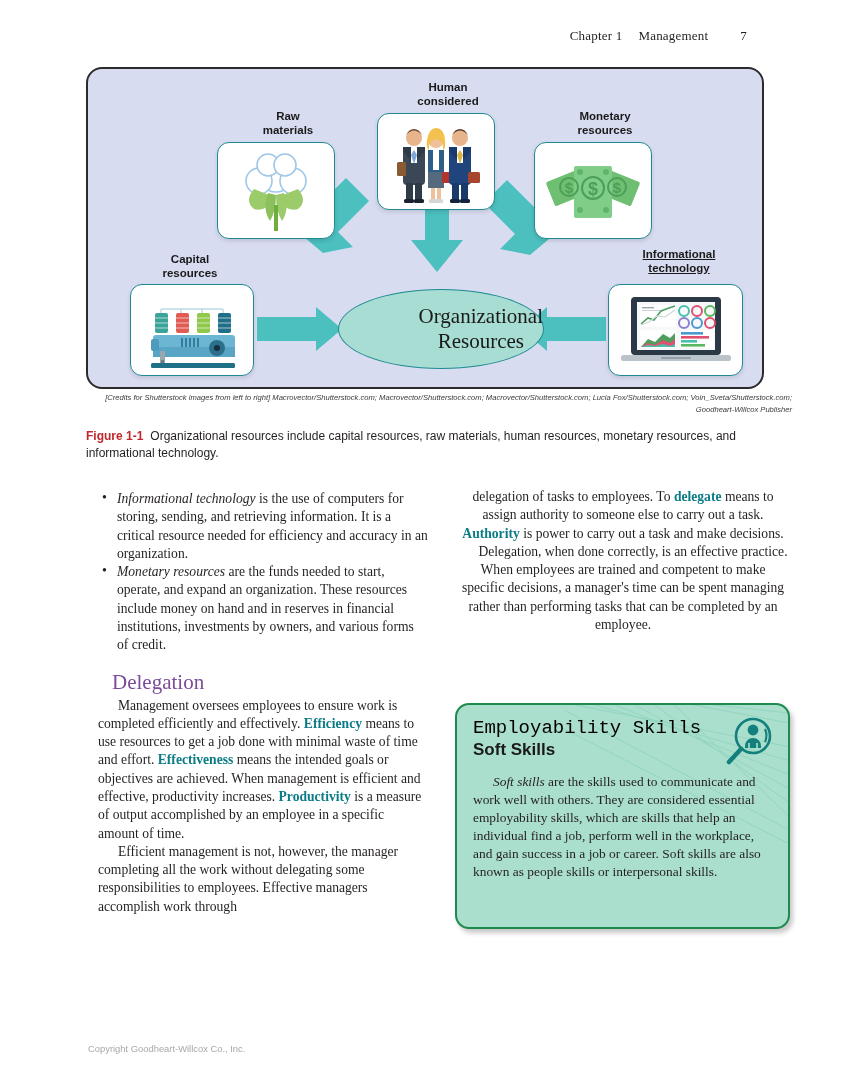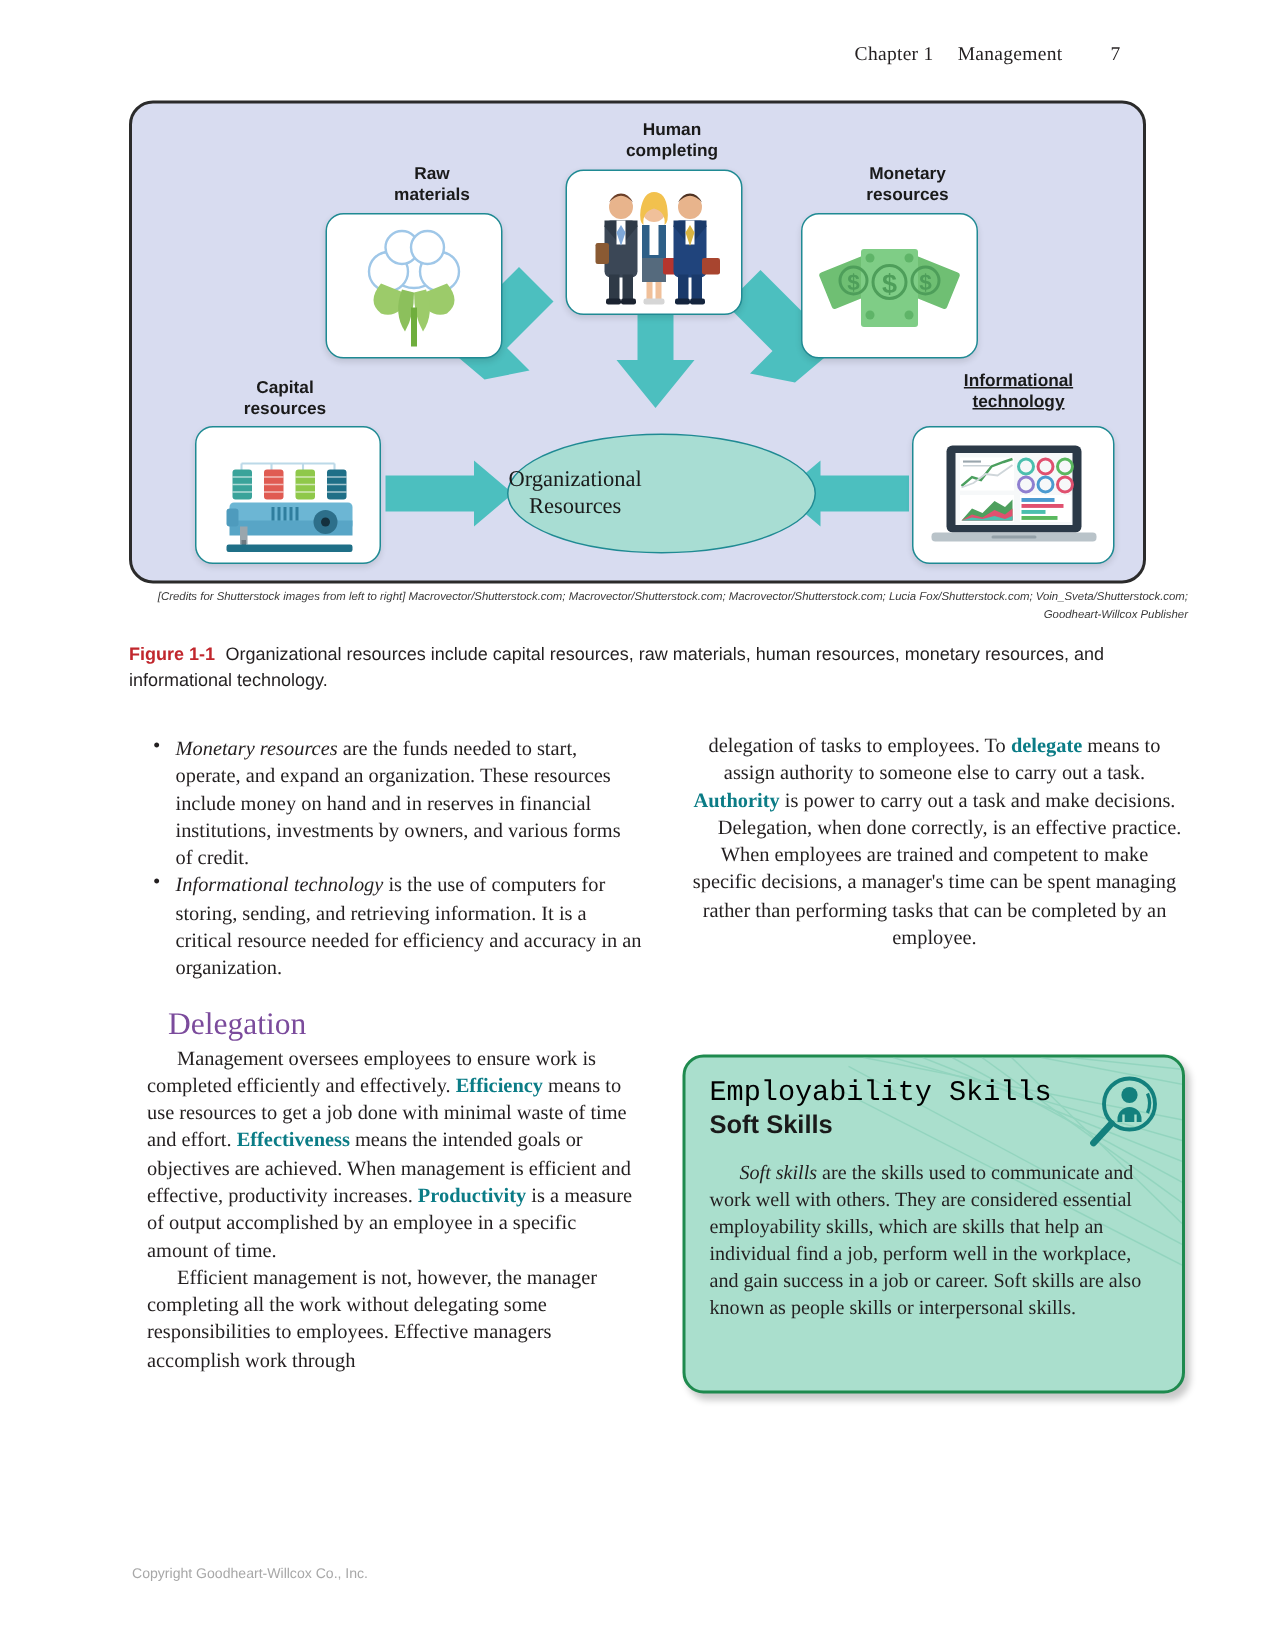--- a/index.html
+++ b/index.html
@@ -46,24 +46,24 @@
     font-family:"Liberation Sans", sans-serif;
     font-weight:bold; font-size:11.5px; color:#1a1a1a;
     text-align:center; line-height:1.22; width:150px;
   }
   .arrow { position:absolute; }
   .ellipse {
     position:absolute;
     background:#a8ddd3;
     border:1.6px solid #1f8a93;
     border-radius:50%;
-    display:flex; align-items:center; justify-content:flex-start;
+    display:flex; align-items:center; justify-content:flex-end;
     text-align:center;
     font-family:"Liberation Serif", serif;
-    font-size:15px; line-height:1.2; color:#1a1a1a;
+    font-size:21px; line-height:1.2; color:#1a1a1a;
   }
 
   
   .credits {
     position:absolute; left:86px; top:392px; width:706px;
     text-align:right;
     font-family:"Liberation Sans", sans-serif;
     font-style:italic; font-size:7.6px; line-height:1.55; color:#3a3a3a;
   }
 
@@ -176,21 +176,21 @@
           <path d="M70 40 Q80 52 70 60 Q58 64 50 48 Z" fill="#9ccb6a"></path>
           <path d="M40 44 Q34 60 42 72 Q48 62 48 46 Z" fill="#8cc05c"></path>
           <path d="M56 44 Q62 60 54 72 Q48 62 48 46 Z" fill="#9ccb6a"></path>
           <rect x="46" y="56" width="4" height="26" fill="#6fae3d"></rect>
         </g>
       </svg>
     </div>
 
     <div class="cap" style="left:287px; top:13px;">
       <span style="white-space:pre-line;">Human
-completing</span>
+considered</span>
     </div>
     <div class="card" style="left:291px; top:46px; width:118px; height:97px;">
       <svg width="100" height="84" viewBox="0 0 100 84">
 
         <g>
           <rect x="17" y="27" width="22" height="38" rx="4" fill="#3b4756"></rect>
           <path d="M17 31 L28 44 L39 31 L39 27 L17 27 Z" fill="#2f3a47"></path>
           <rect x="25" y="27" width="6" height="16" fill="#ffffff"></rect>
           <path d="M28 30 l3 5 -3 9 -3 -9 z" fill="#7fa8d8"></path>
           <circle cx="28" cy="18" r="8" fill="#e8b48c"></circle>
@@ -334,24 +334,24 @@
 
   <div class="credits">[Credits for Shutterstock images from left to right] Macrovector/Shutterstock.com; Macrovector/Shutterstock.com; Macrovector/Shutterstock.com; Lucia Fox/Shutterstock.com; Voin_Sveta/Shutterstock.com; Goodheart-Willcox Publisher</div>
 
   <div class="figcap">
     <span class="num">Figure 1-1</span><span>Organizational resources include capital resources, raw materials, human resources, monetary resources, and informational technology.</span>
   </div>
 
   <div class="col col-l">
     <ul class="bul">
       <li>
-        <span class="it">Monetary resources</span><span> are the funds needed to start, operate, and expand an organization. These resources include money on hand and in reserves in financial institutions, investments by owners, and various forms of credit.</span>
+        <span class="it">Informational technology</span><span> is the use of computers for storing, sending, and retrieving information. It is a critical resource needed for efficiency and accuracy in an organization.</span>
       </li>
       <li>
-        <span class="it">Informational technology</span><span> is the use of computers for storing, sending, and retrieving information. It is a critical resource needed for efficiency and accuracy in an organization.</span>
+        <span class="it">Monetary resources</span><span> are the funds needed to start, operate, and expand an organization. These resources include money on hand and in reserves in financial institutions, investments by owners, and various forms of credit.</span>
       </li>
     </ul>
 
     <h2 class="sect">Delegation</h2>
 
     <p class="indent"><span>Management oversees employees to ensure work is completed efficiently and effectively. </span><span class="term">Efficiency</span><span> means to use resources to get a job done with minimal waste of time and effort. </span><span class="term">Effectiveness</span><span> means the intended goals or objectives are achieved. When management is efficient and effective, productivity increases. </span><span class="term">Productivity</span><span> is a measure of output accomplished by an employee in a specific amount of time.</span></p>
 
     <p class="indent">Efficient management is not, however, the manager completing all the work without delegating some responsibilities to employees. Effective managers accomplish work through</p>
   </div>
 

